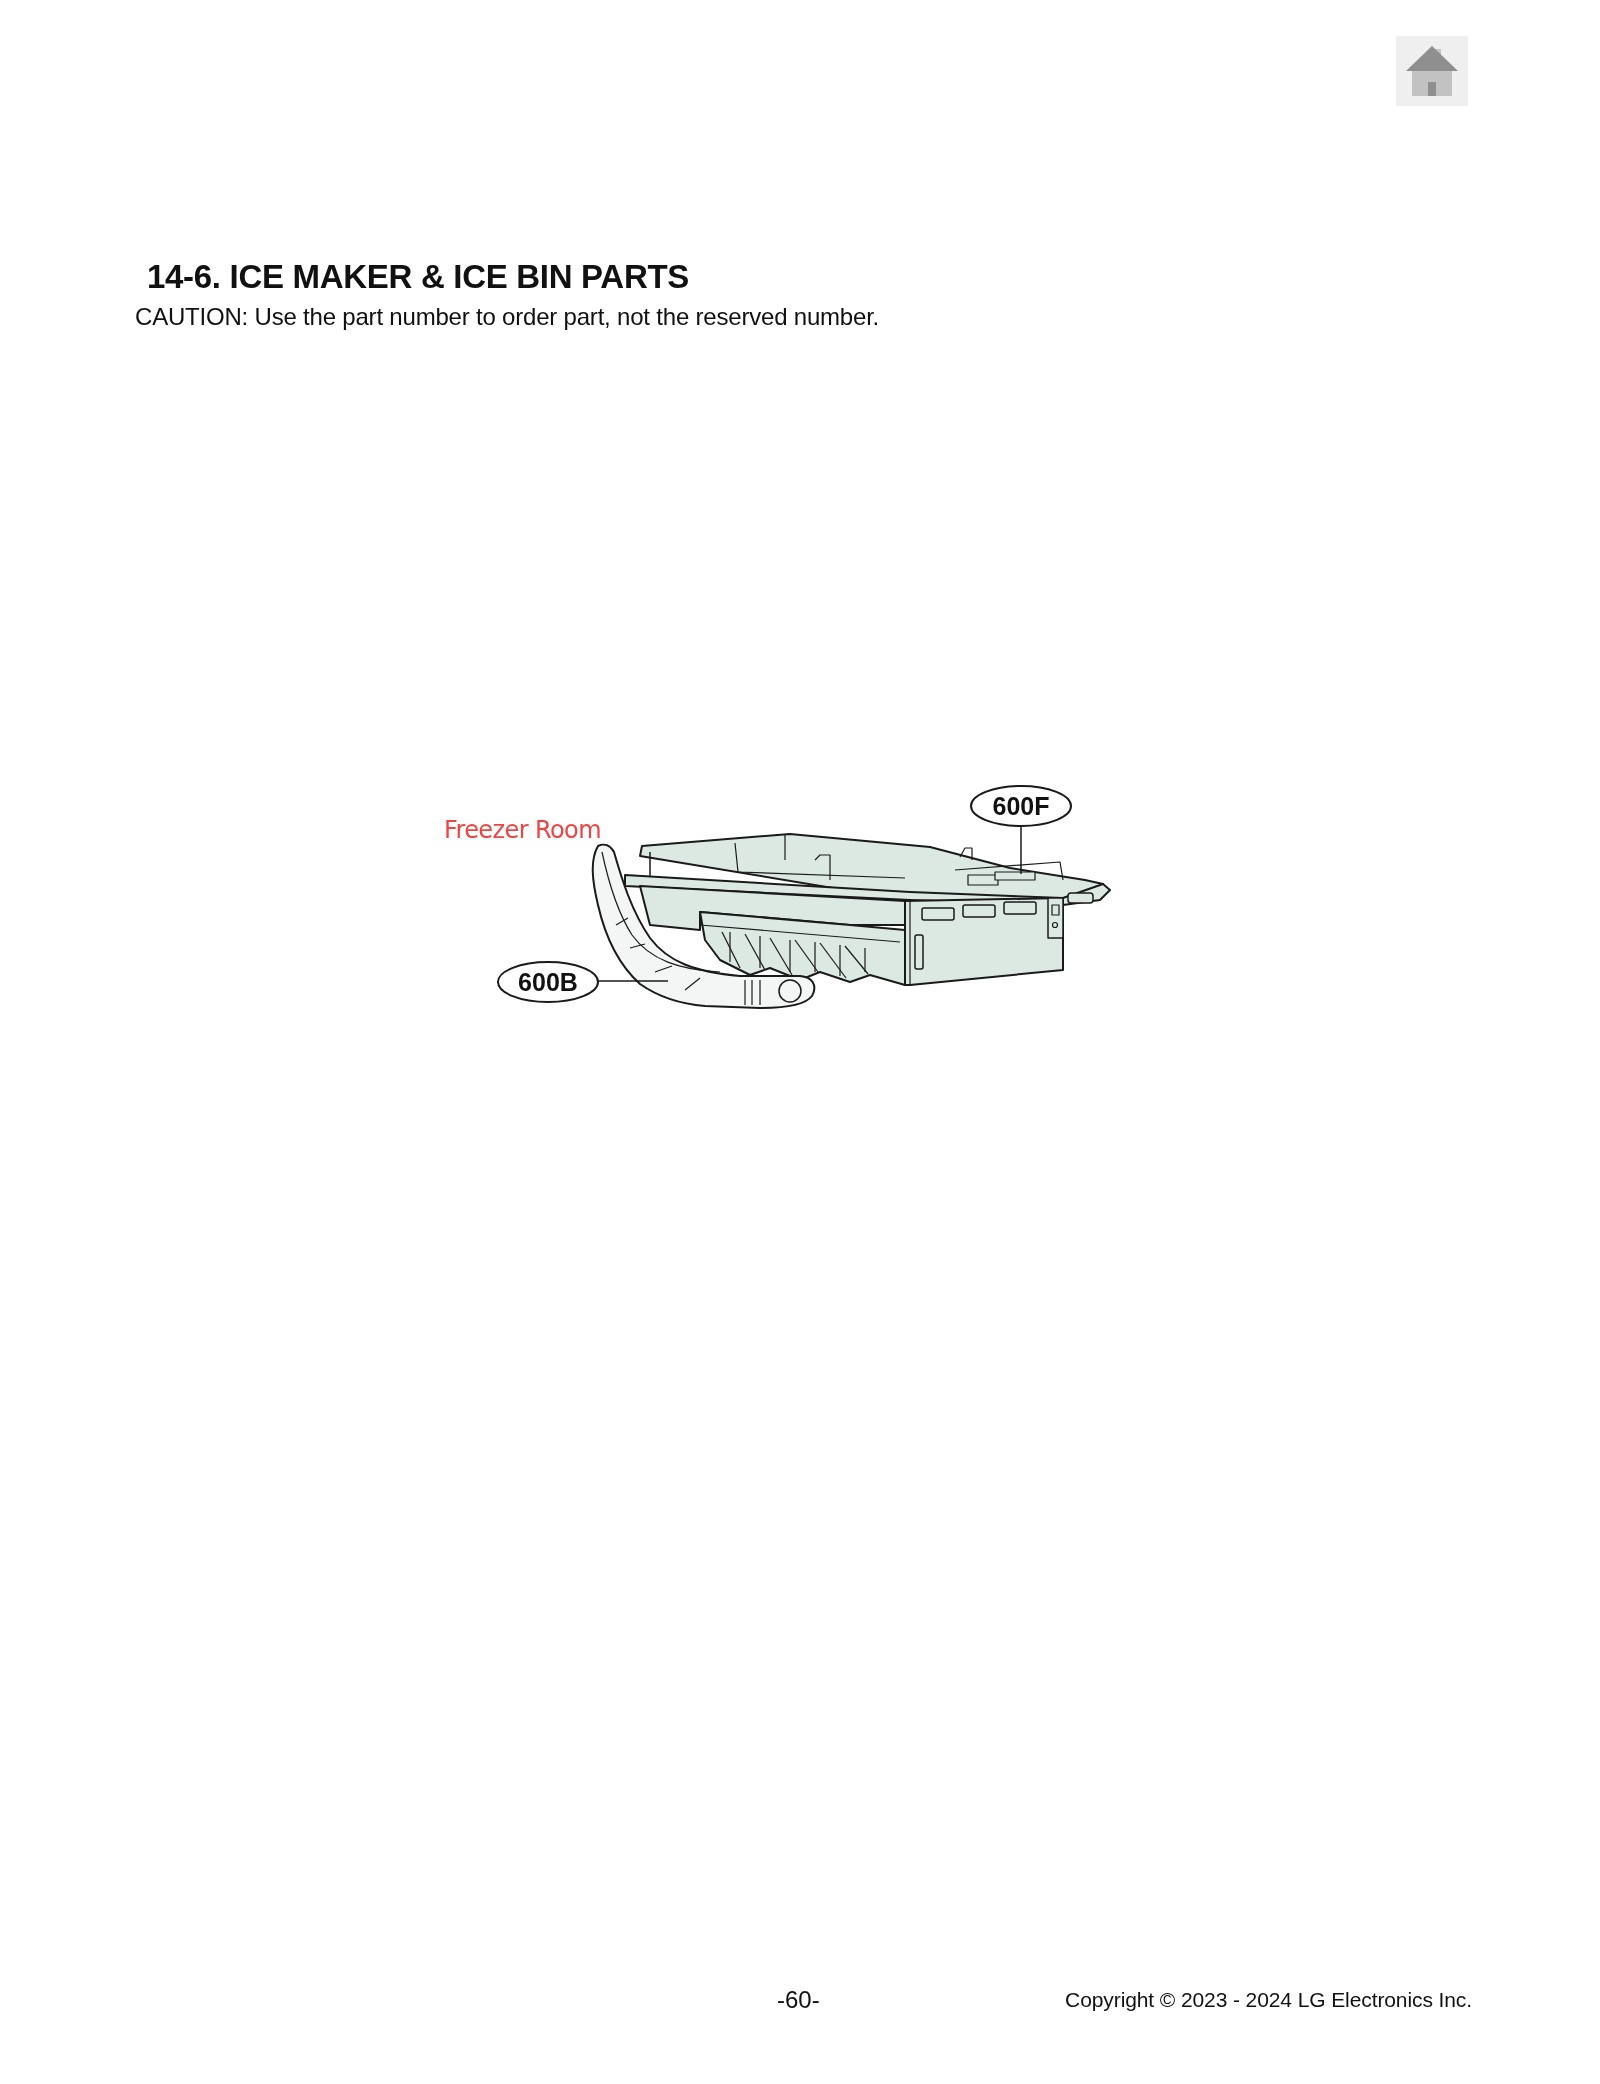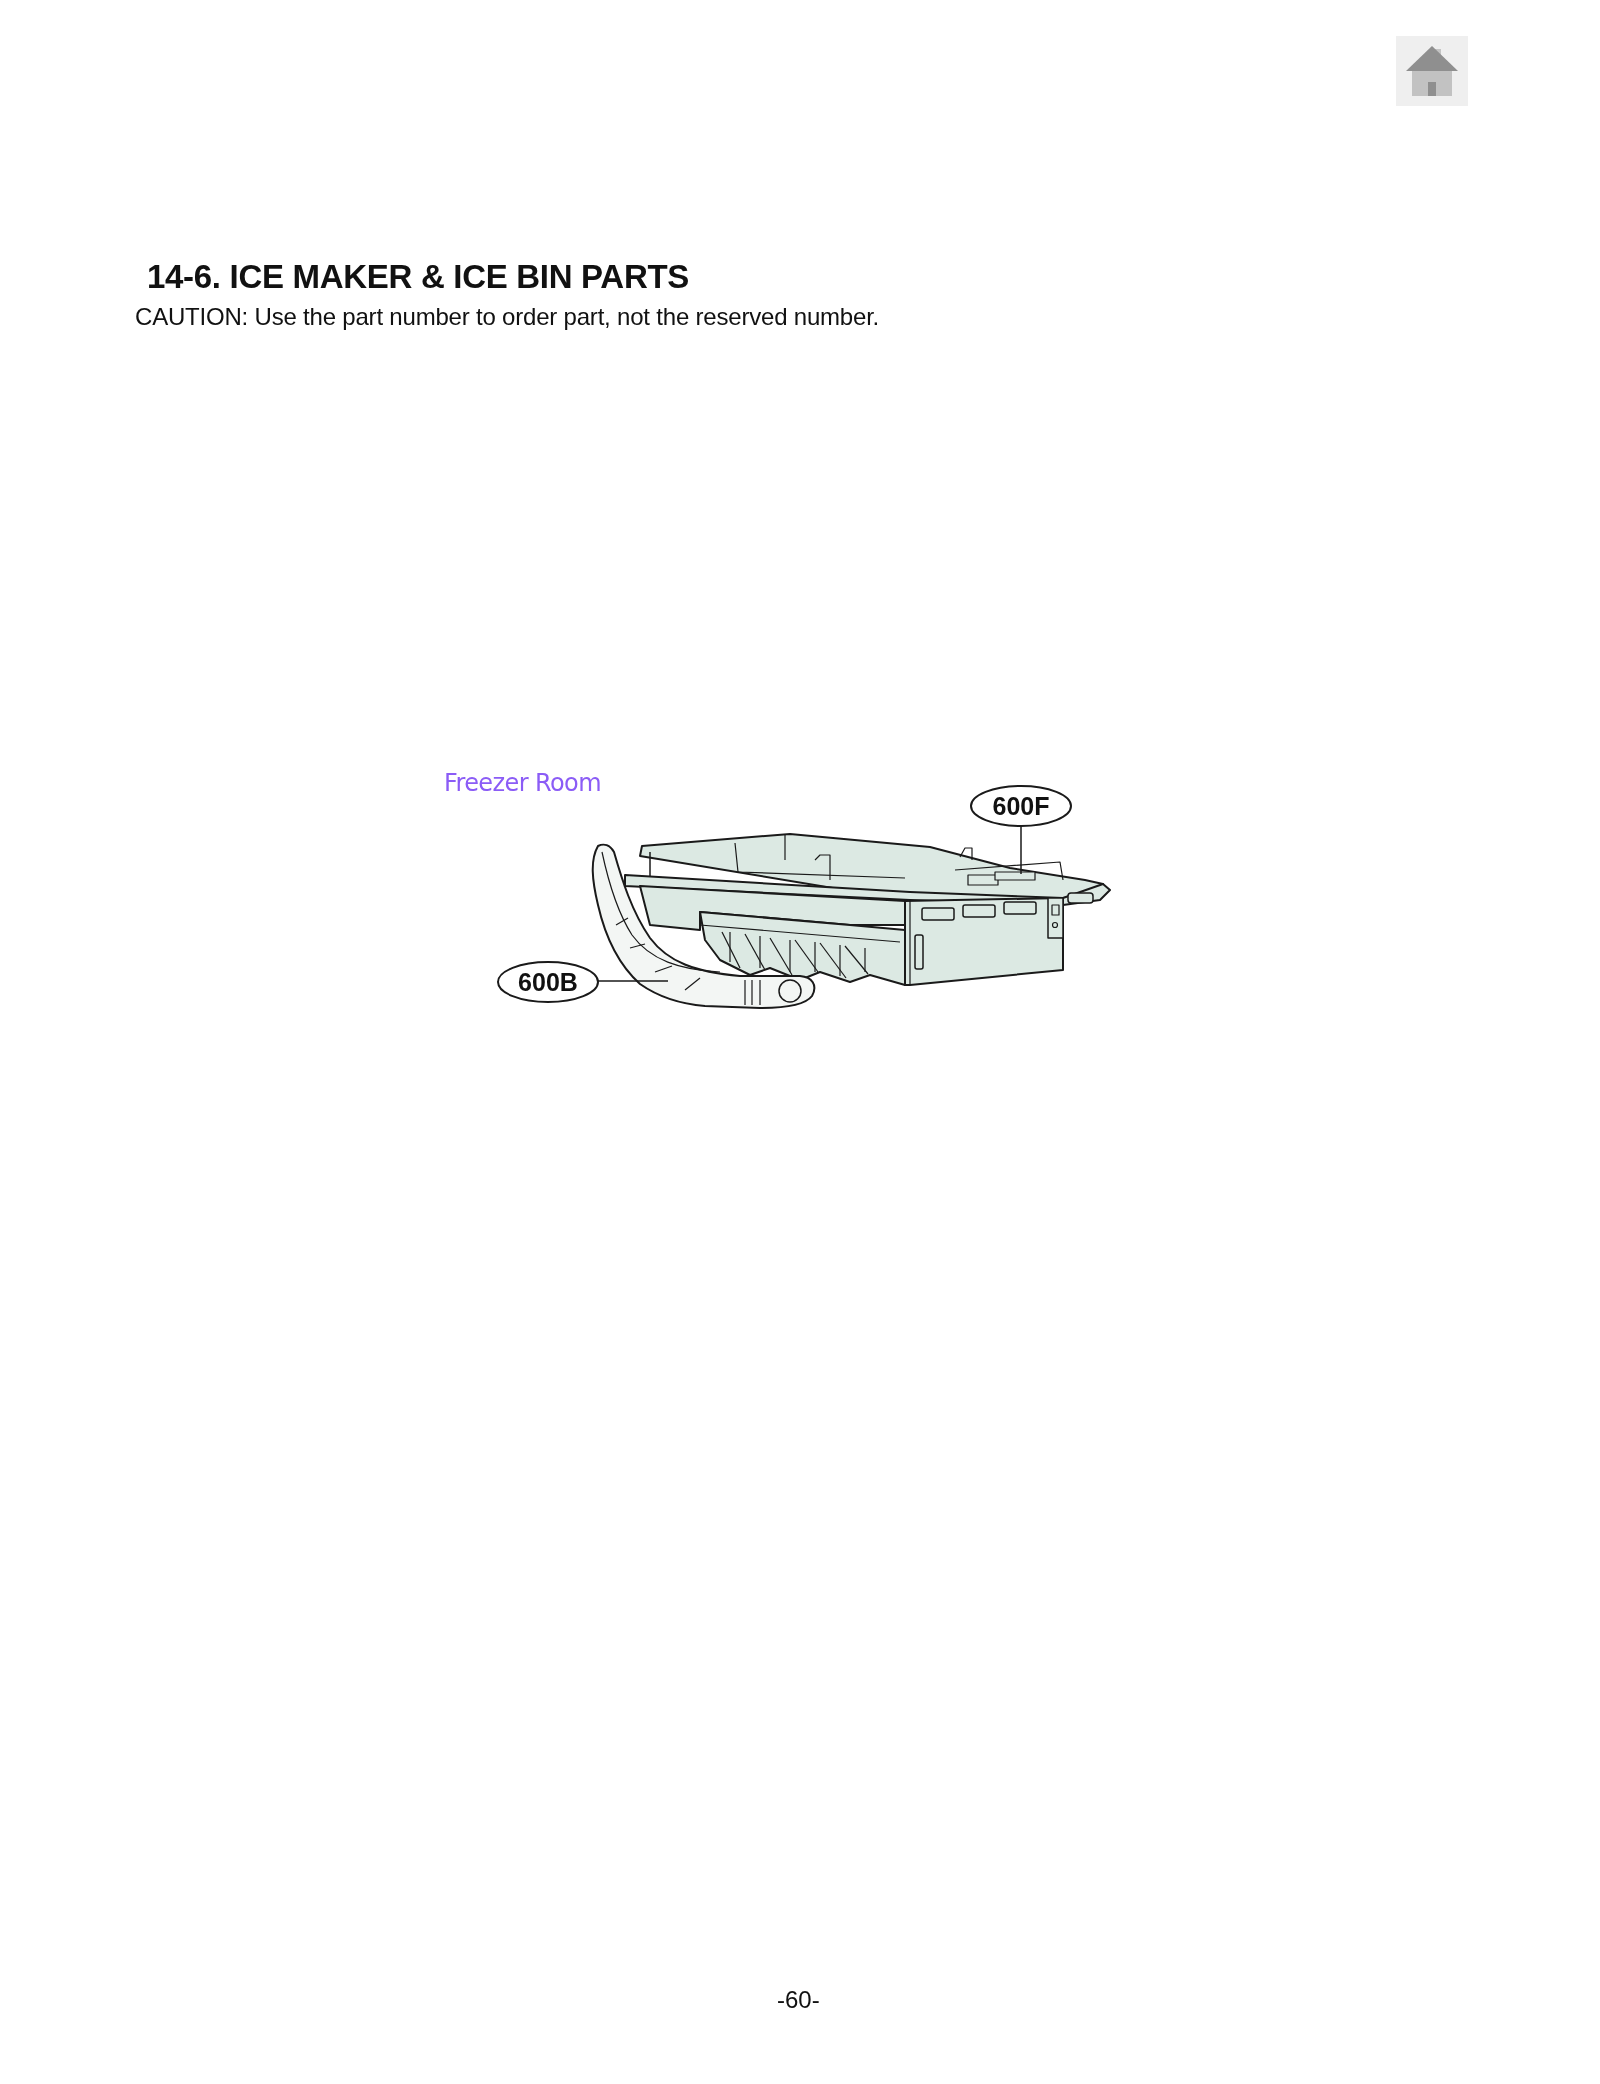--- a/index.html
+++ b/index.html
@@ -3,21 +3,21 @@
 <meta charset="utf-8">
 <style>
   html, body { margin:0; padding:0; background:#ffffff; }
   body { width:1600px; height:2084px; position:relative; overflow:hidden; font-family:"Liberation Sans", sans-serif; color:#111; }
   .home-btn { position:absolute; left:1396px; top:36px; width:72px; height:70px; background:#efefef; cursor:pointer; }
   .home-btn svg { display:block; width:72px; height:70px; }
   .title { position:absolute; left:133px; top:244px; font-size:33px; font-weight:bold; letter-spacing:-0.3px; margin:14px; white-space:nowrap; }
   .caution { position:absolute; left:135px; top:303px; font-size:24px; white-space:nowrap; letter-spacing:-0.2px; }
   .diagram { position:absolute; left:0; top:0; width:1600px; height:2084px; pointer-events:none; }
   .diagram .clickable { pointer-events:auto; cursor:pointer; }
-  .freezer-label { position:absolute; left:444px; top:769px; font-size:24px; font-family:"DejaVu Sans", sans-serif; font-weight:normal; white-space:nowrap; letter-spacing:-0.6px; color:#8b5cf6; }
+  .freezer-label { position:absolute; left:444px; top:816px; font-size:24px; font-family:"DejaVu Sans", sans-serif; font-weight:normal; white-space:nowrap; letter-spacing:-0.6px; color:#ef4444; }
   .callout-text { font-family:"Liberation Sans", sans-serif; font-weight:bold; font-size:25px; fill:#111; }
   .page-num { position:absolute; left:777px; top:1986px; font-size:24px; white-space:nowrap; }
   .copyright { position:absolute; right:128px; top:1986px; text-align:right; font-size:21px; line-height:27px; white-space:nowrap; letter-spacing:-0.1px; }
 </style>
 </head>
 <body>
 
 <div class="home-btn" title="Home">
   <svg viewBox="0 0 72 70">
     <rect x="39" y="13" width="6" height="13" fill="#c4c4c4"></rect>
@@ -105,13 +105,14 @@
 
   <g class="clickable">
     <line x1="598" y1="981" x2="668" y2="981" stroke="#1a1a1a" stroke-width="1.5"></line>
     <ellipse cx="548" cy="982" rx="50" ry="20" fill="#ffffff" stroke="#1a1a1a" stroke-width="2"></ellipse>
     <text x="548" y="991" text-anchor="middle" class="callout-text">600B</text>
   </g>
 </svg>
 
 <div class="page-num">-60-</div>
 <div class="copyright">
+  <div>Copyright © 2023 - 2024 LG Electronics Inc.</div>
 </div>
 
 </body></html>

